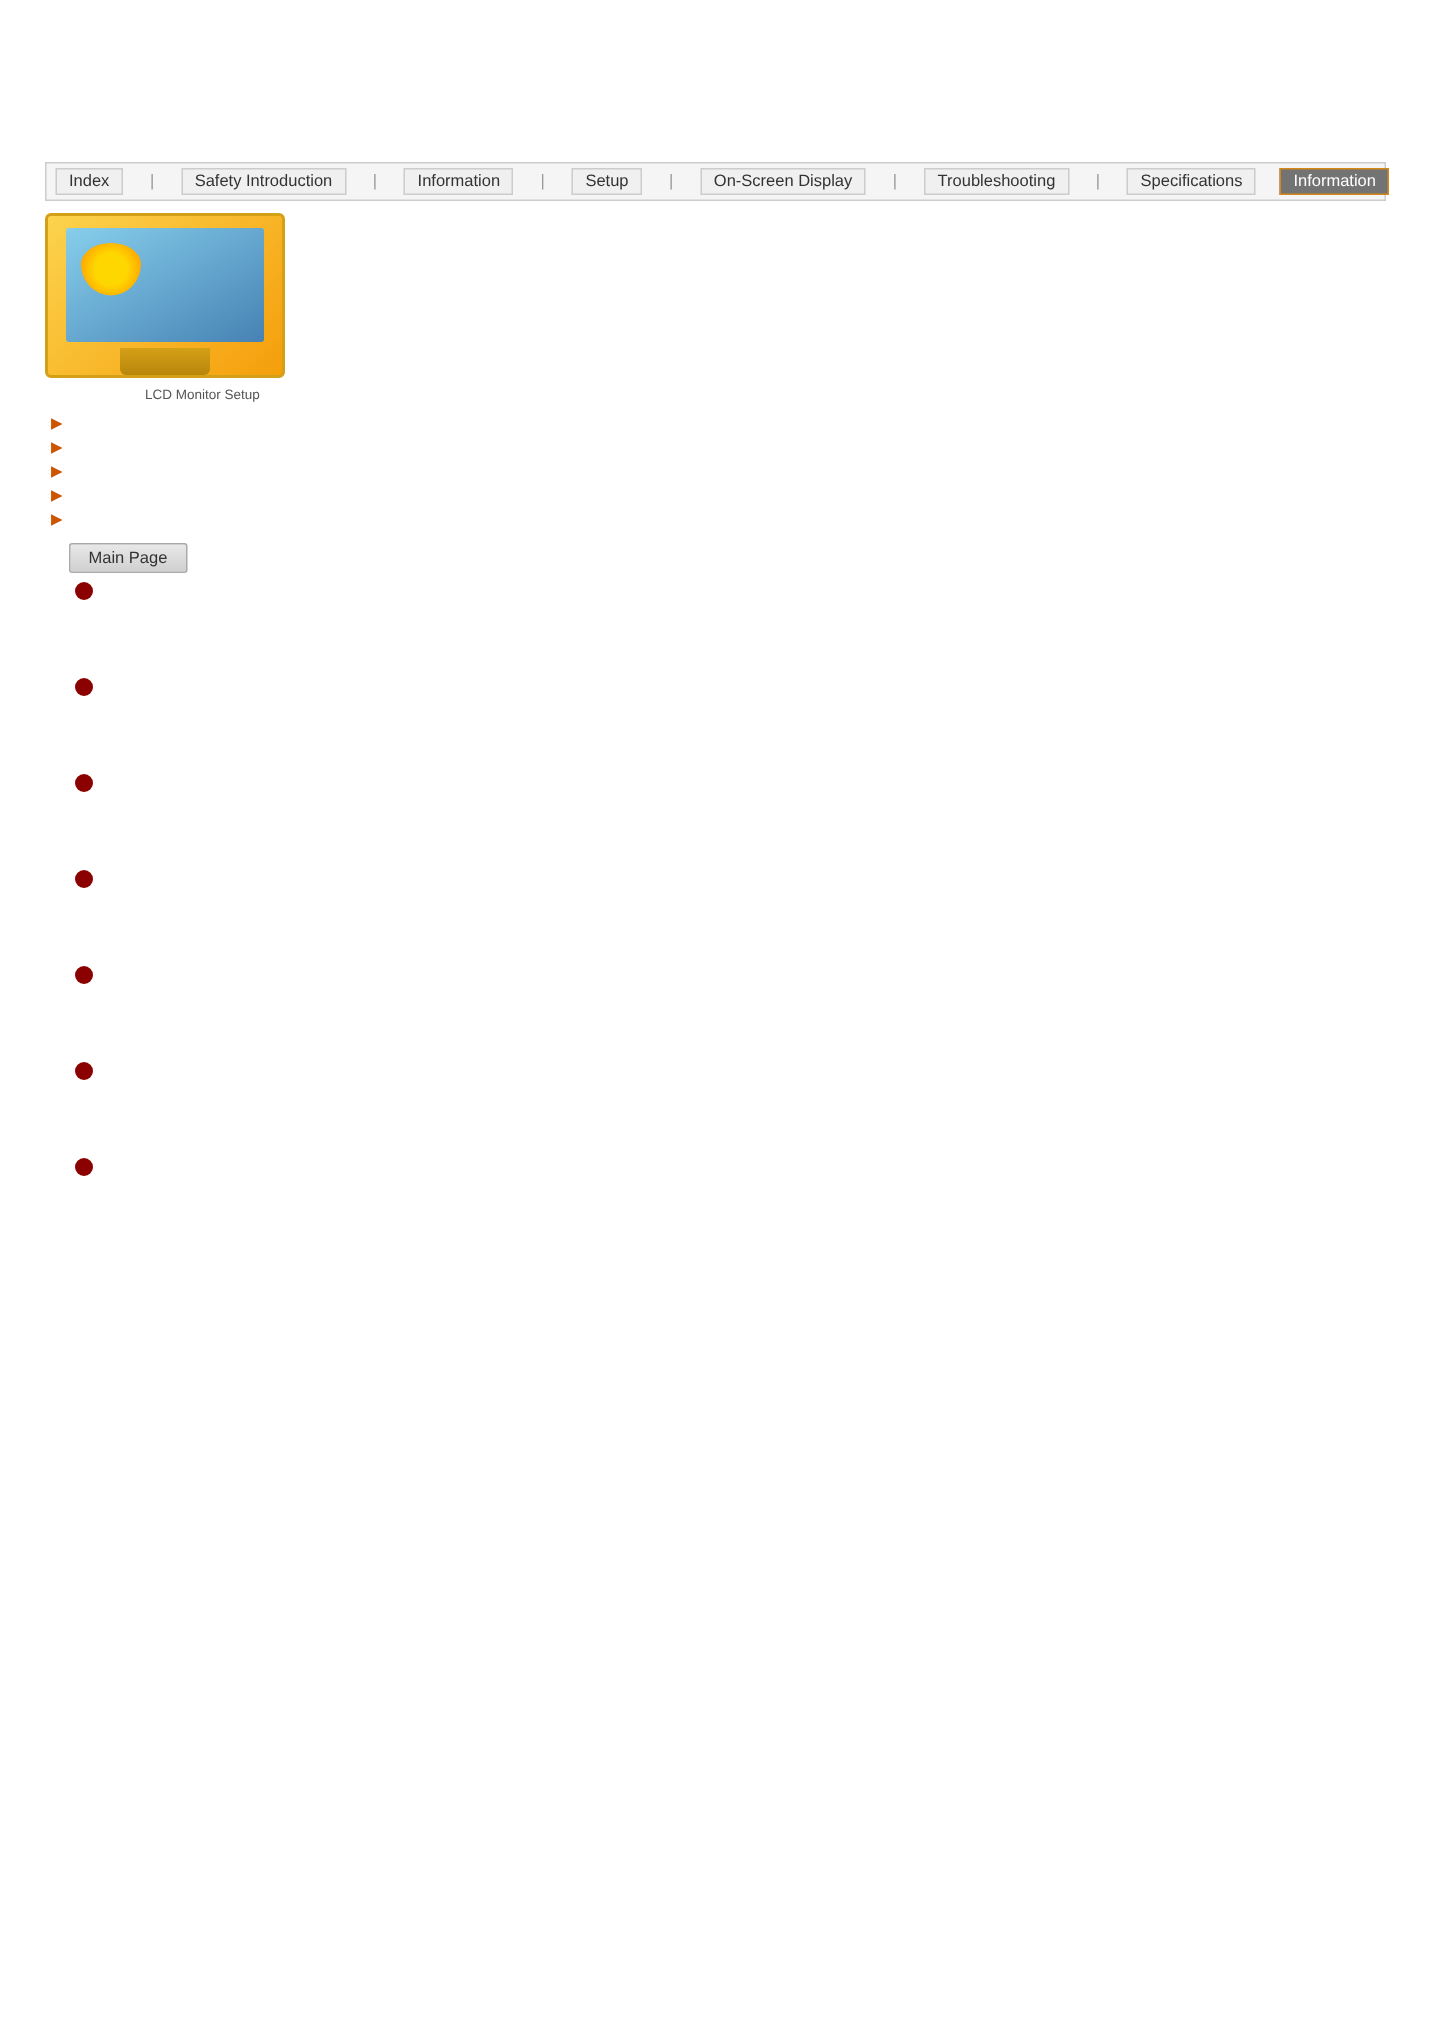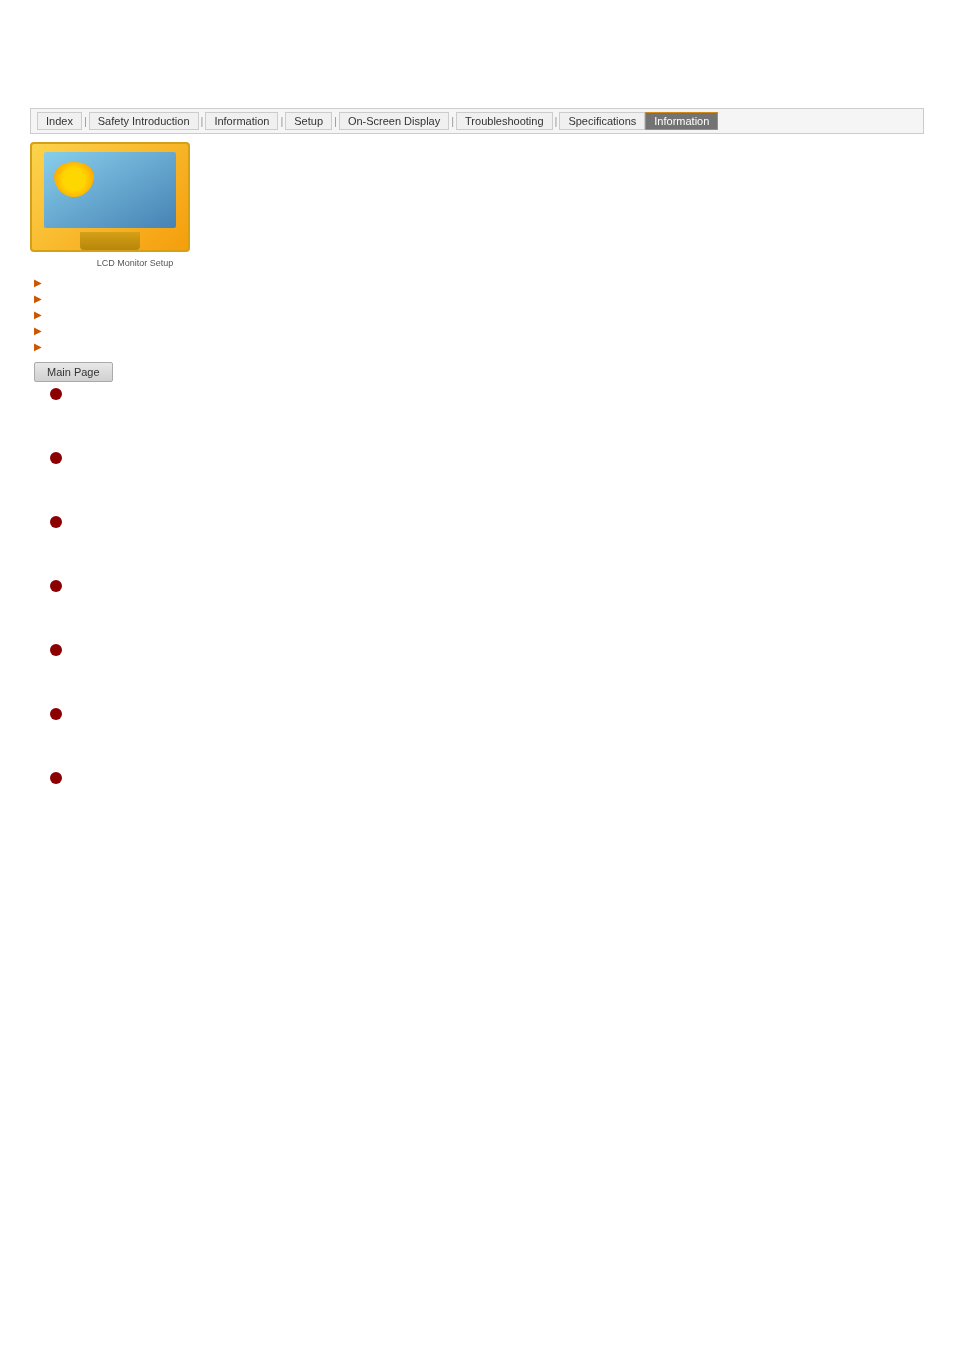--- a/index.html
+++ b/index.html
@@ -21,21 +21,21 @@
     .nav-bar {
       display: flex;
       align-items: center;
       background-color: #f5f5f5;
       border: 1px solid #ccc;
       padding: 3px 6px;
       margin-top: 108px;
       margin-left: 30px;
       margin-right: 30px;
       flex-wrap: nowrap;
-      gap: 0;
+      gap: 16px;
     }
 
     .nav-item {
       padding: 2px 8px;
       font-size: 11px;
       color: #333;
       cursor: pointer;
       white-space: nowrap;
       border: 1px solid #ccc;
       background-color: #f0f0f0;
@@ -139,21 +139,21 @@
     }
 
     .main-page-btn {
       background: linear-gradient(to bottom, #e8e8e8, #d0d0d0);
       border: 1px solid #aaa;
       padding: 3px 12px;
       font-size: 11px;
       color: #333;
       cursor: pointer;
       border-radius: 2px;
-      margin-left: 4px;
+      margin-left: 16px;
     }
 
     
     .main-content {
       flex: 1;
       padding-left: 20px;
       padding-top: 4px;
     }
 
     .bullet-section {

